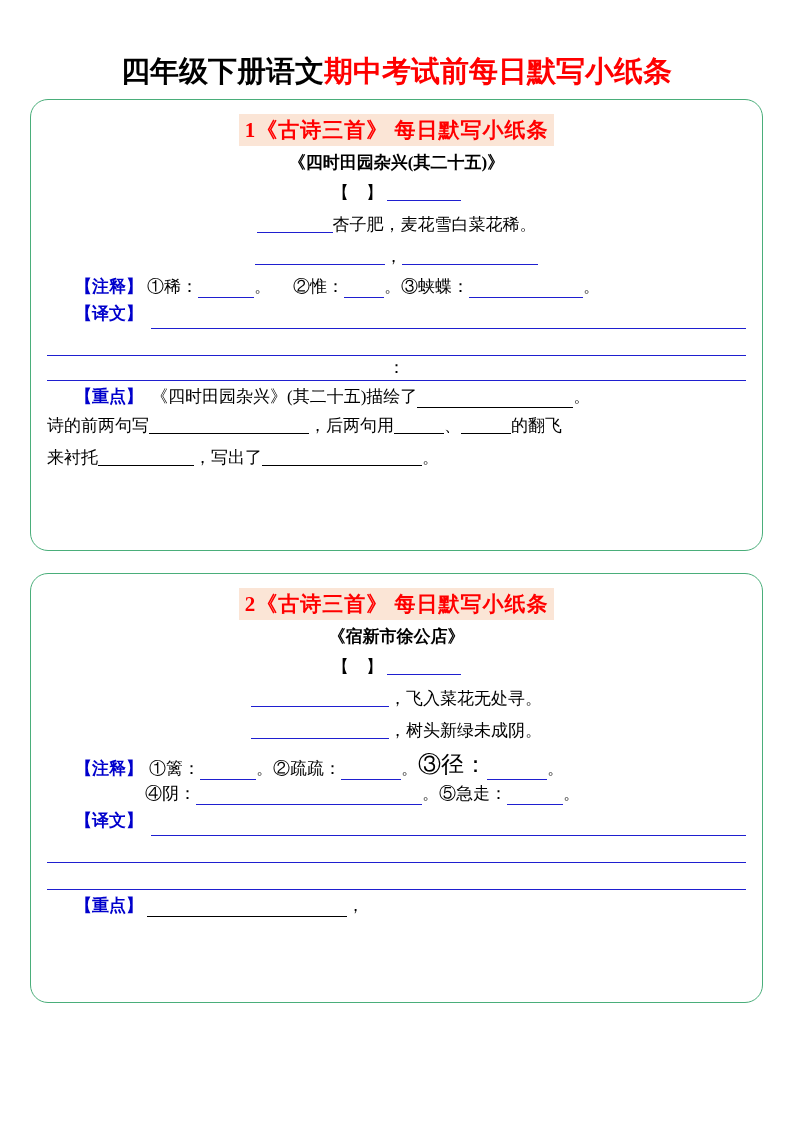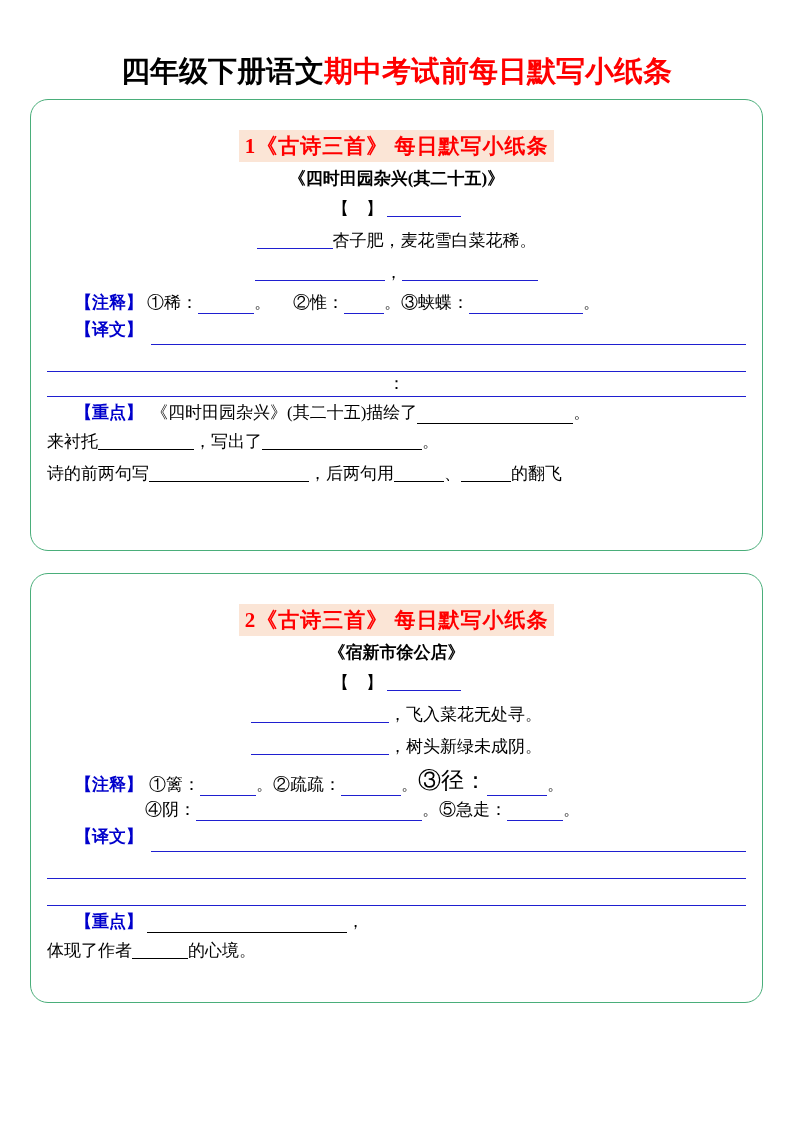--- a/index.html
+++ b/index.html
@@ -34,21 +34,21 @@
     line-height: 1.2;
   }
   .doc-title .t-black { color: #000000; }
   .doc-title .t-red { color: #ff0000; }
 
   
   .card {
     border: 1.6px solid #4aae7a;
     border-radius: 18px;
     box-sizing: border-box;
-    padding: 28px 16px 14px 16px;
+    padding: 12px 16px 14px 16px;
     margin-bottom: 22px;
     position: relative;
   }
   .card-1 { height: 452px; }
   .card-2 { height: 430px; }
 
   .card-title {
     text-align: center;
     margin: 2px 0 4px 0;
   }
@@ -179,25 +179,25 @@
     <div class="colon-center">：</div>
 
     <div class="note-line indent-1" style="margin-top:4px">
       <span class="tag">【重点】</span>
       <span style="font-size:17px;margin-left:4px">《四时田园杂兴》(其二十五)描绘了</span>
       <span class="bl-k" style="width:156px"></span>
       <span style="font-size:17px">。</span>
     </div>
 
     <div class="para">
+      <span>诗的前两句写</span><span class="bl-k" style="width:160px"></span><span>，后两句用</span><span class="bl-k" style="width:50px"></span><span>、</span><span class="bl-k" style="width:50px"></span><span>的翻飞</span>
+    </div>
+
+    <div class="para">
       <span>来衬托</span><span class="bl-k" style="width:96px"></span><span>，写出了</span><span class="bl-k" style="width:160px"></span><span>。</span>
-    </div>
-
-    <div class="para">
-      <span>诗的前两句写</span><span class="bl-k" style="width:160px"></span><span>，后两句用</span><span class="bl-k" style="width:50px"></span><span>、</span><span class="bl-k" style="width:50px"></span><span>的翻飞</span>
     </div>
 
   </div>
 
   <div class="card card-2">
 
     <div class="card-title">
       <span>2《古诗三首》  每日默写小纸条</span>
     </div>
 
@@ -245,19 +245,16 @@
 
     <div class="full-rule"></div>
     <div class="full-rule"></div>
 
     <div class="note-line indent-1" style="margin-top:4px">
       <span class="tag">【重点】</span>
       <span class="bl-k" style="width:200px"></span>
       <span style="font-size:17px">，</span>
     </div>
 
-    <div class="para">
-      <span>体现了作者</span><span class="bl-k" style="width:56px"></span><span>的心境。</span>
-    </div>
 
   </div>
 
 </div>
 
 </body></html>

